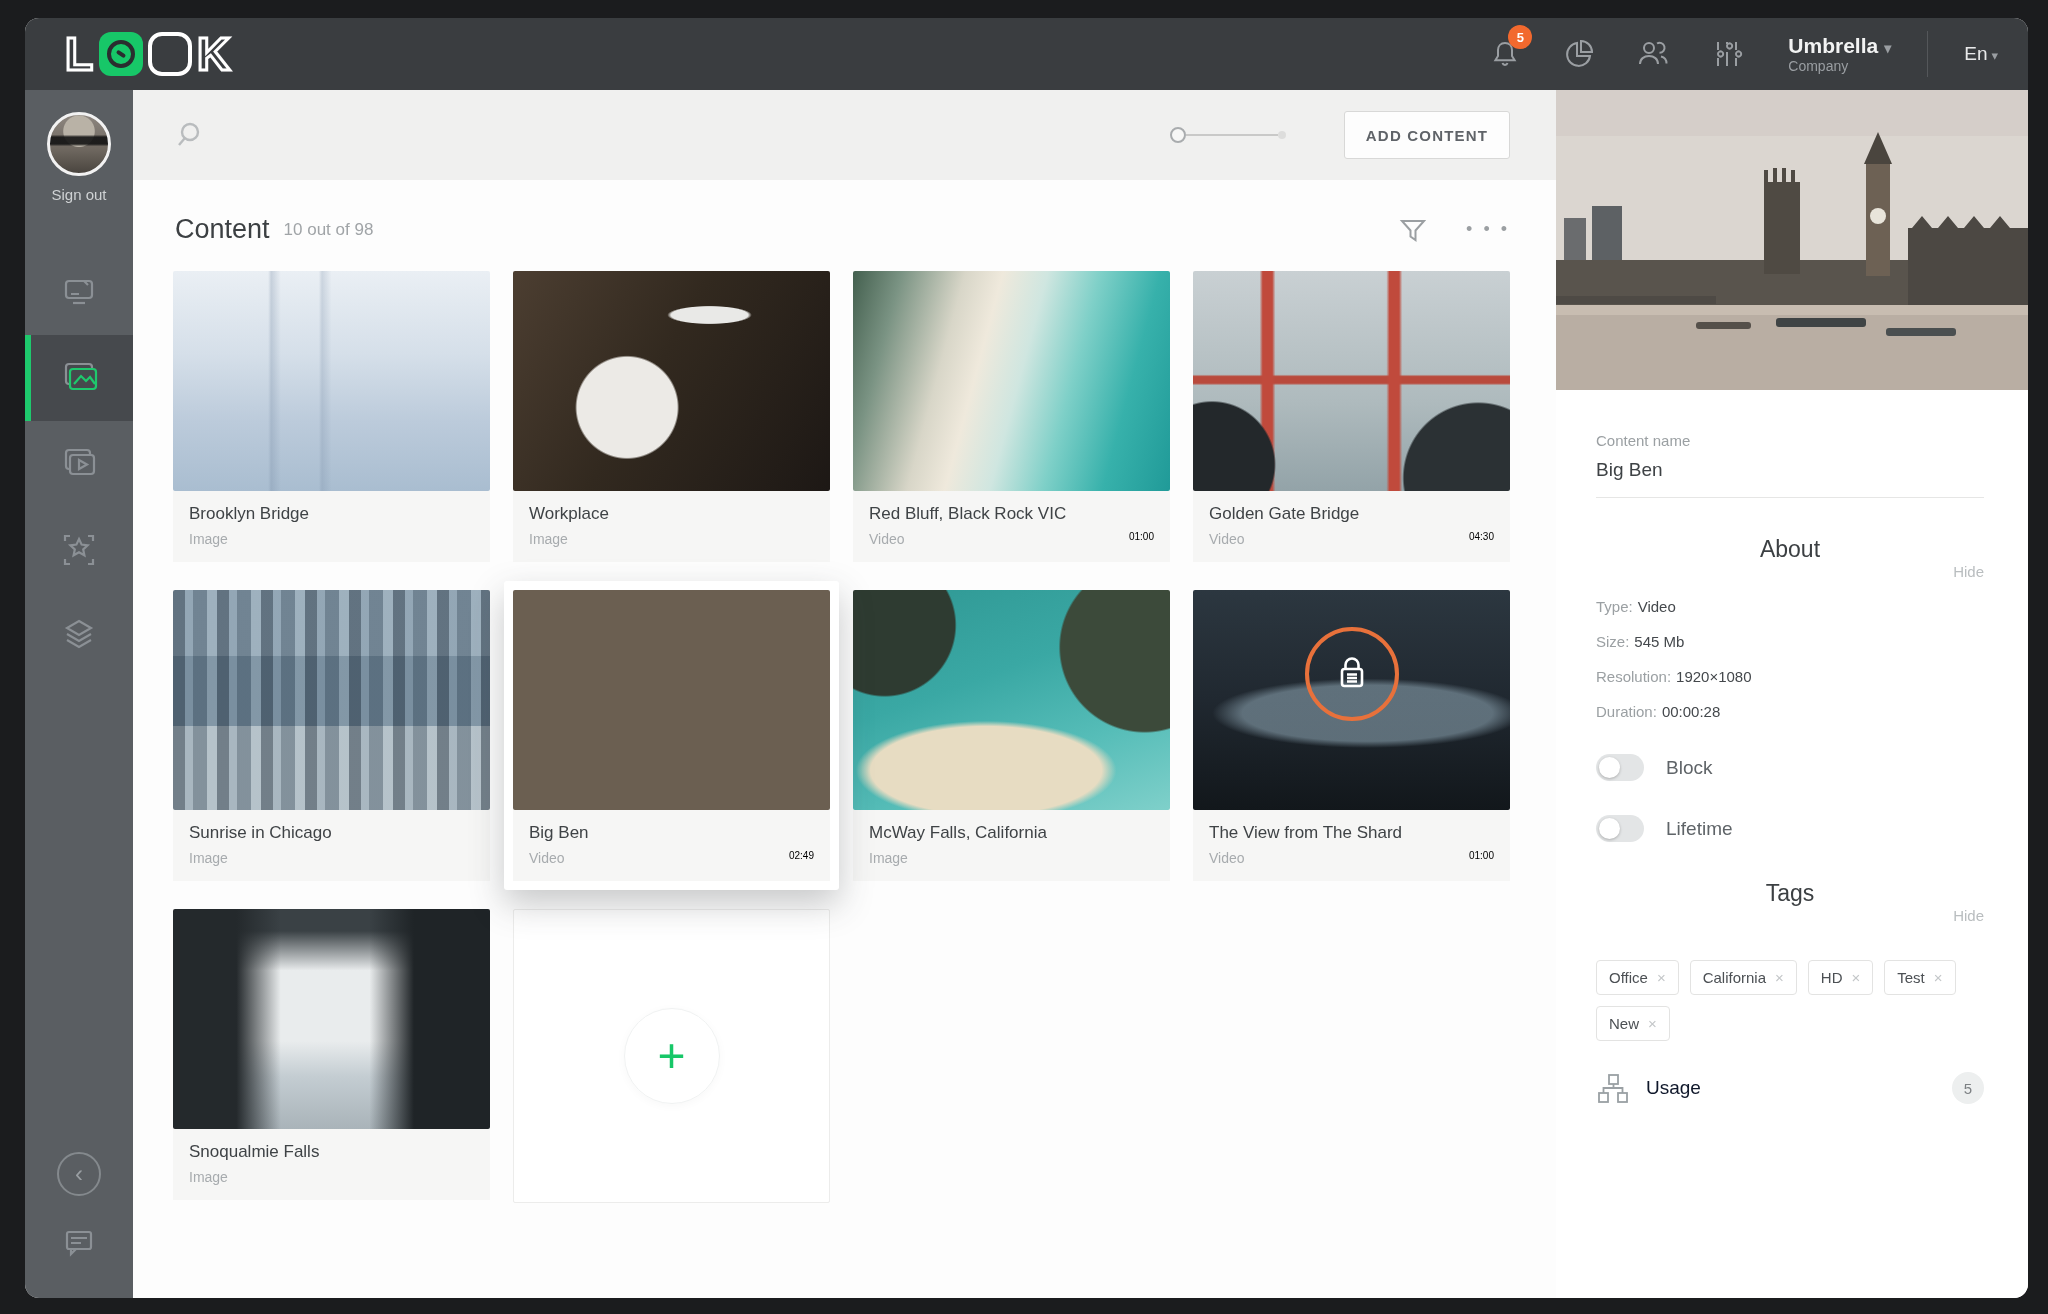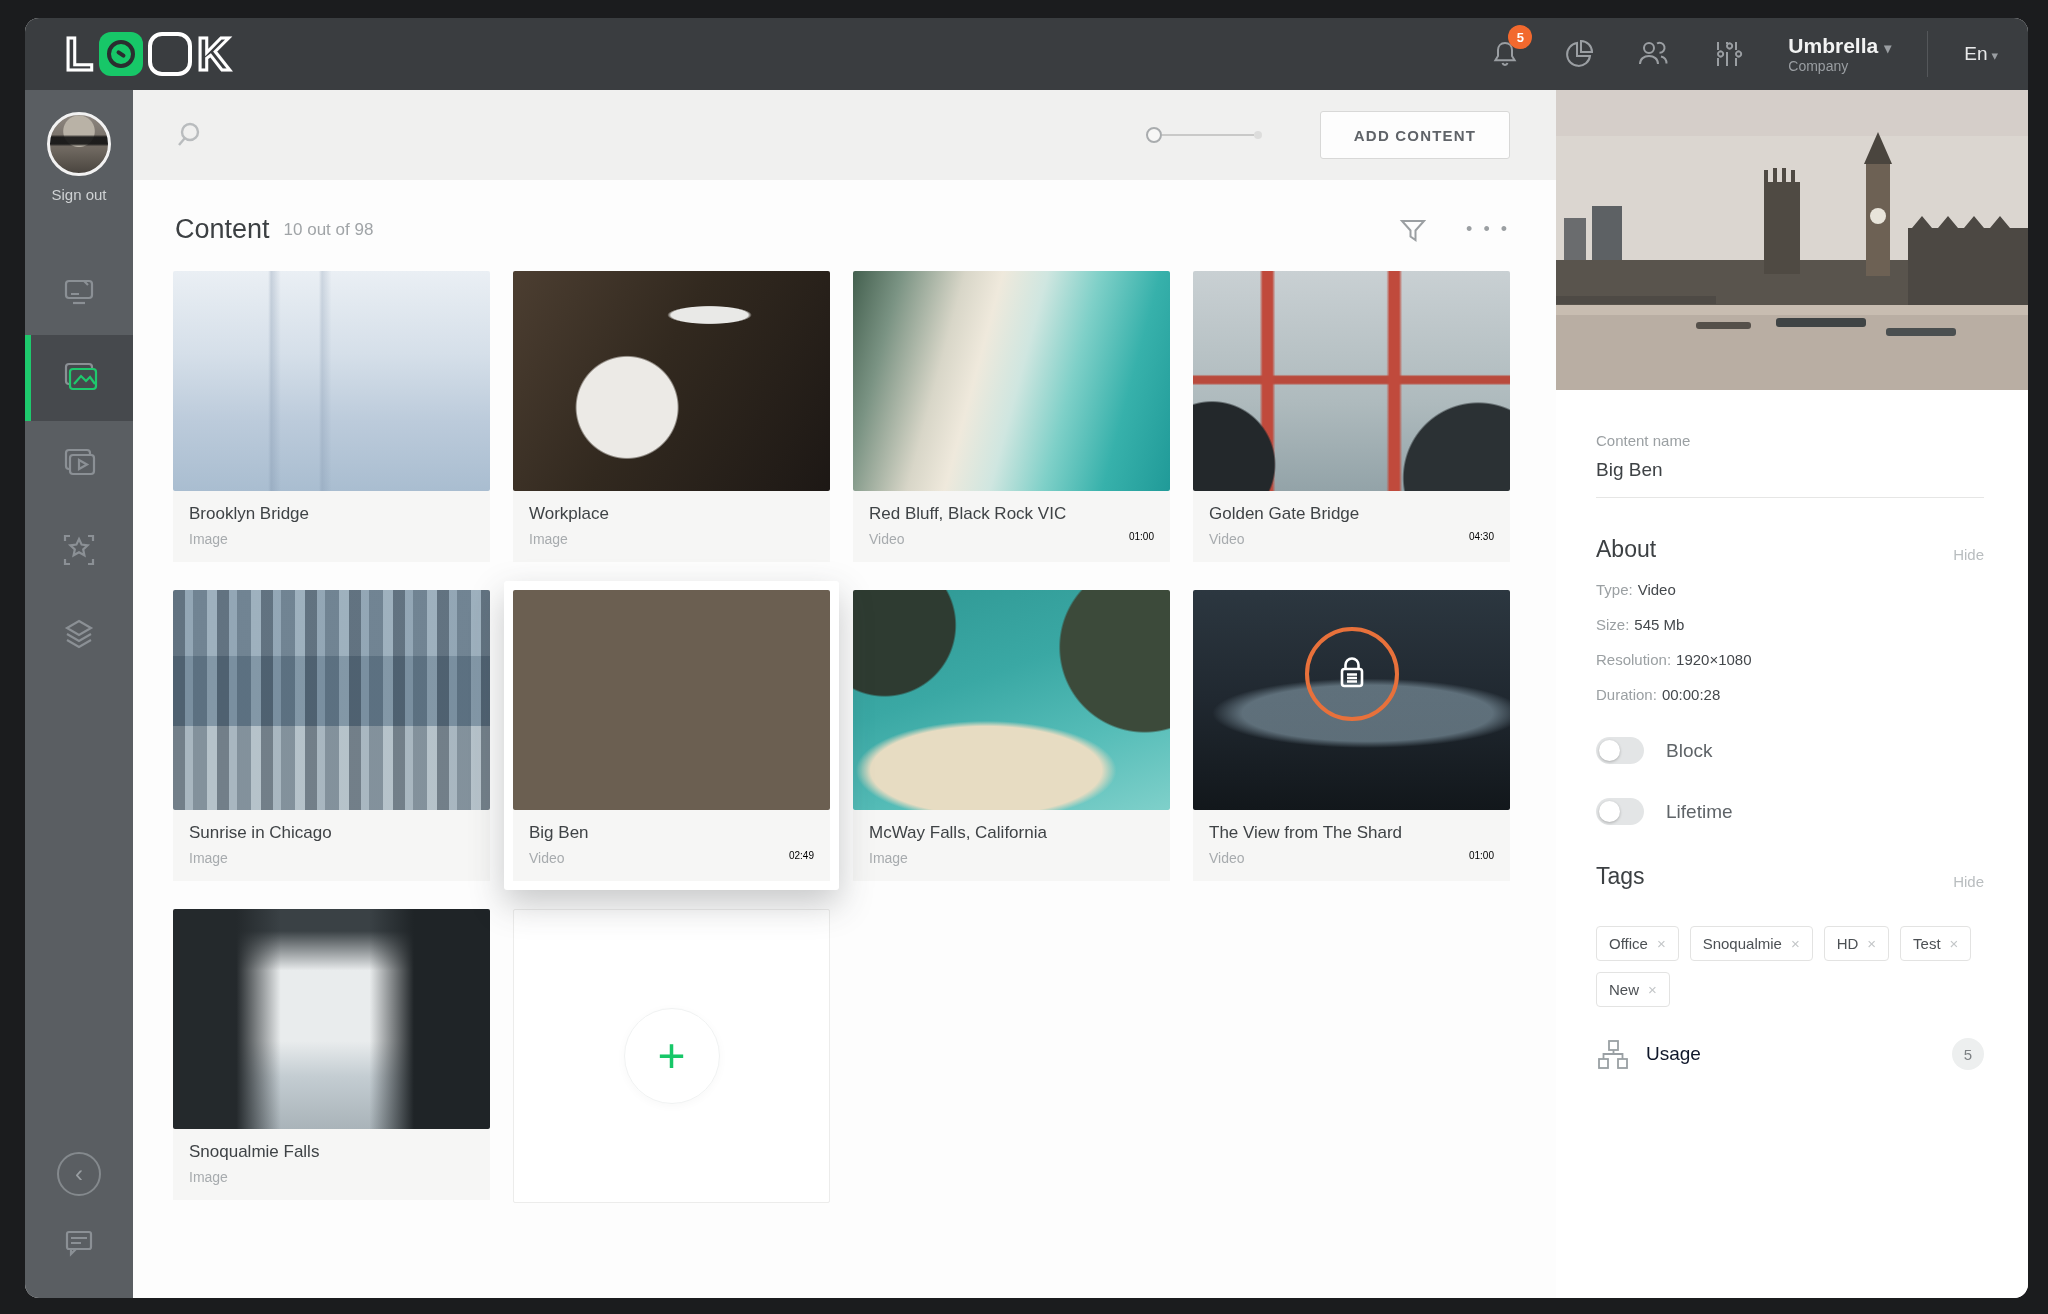--- a/index.html
+++ b/index.html
@@ -93,21 +93,21 @@
     display:flex; align-items:center; padding:0 46px 0 42px;
   }
   .search-btn{ cursor:pointer; display:flex; }
   .search-btn svg{ stroke:#b9bcbe; fill:none; stroke-width:2.4; }
   .toolbar .t-spacer{ flex:1; }
   .zoom-slider{ display:flex; align-items:center; cursor:pointer; }
   .zoom-slider .knob{ width:16px; height:16px; border:2.5px solid #a9acae; background:#f7f7f6; border-radius:50%; }
   .zoom-slider .track{ width:92px; height:2.5px; background:#c9c9c8; }
   .zoom-slider .end{ width:8px; height:8px; border-radius:50%; background:#dddddc; }
   .add-content-btn{
-    margin-left:58px; width:190px; height:48px; background:#fdfdfd;
+    margin-left:58px; width:166px; height:48px; background:#fdfdfd;
     border:1px solid #d8d8d7; border-radius:3px; color:#5f6368;
     font-size:15px; letter-spacing:1.2px; cursor:pointer;
     display:flex; align-items:center; justify-content:center; font-weight:bold;
   }
 
   .content-scroll{ flex:1; overflow:hidden; padding-bottom:10px; }
   .content-head{
     display:flex; align-items:center; margin:34px 46px 26px 42px;
   }
   .content-title{ font-size:27px; color:#3c4043; font-weight:500; }
@@ -198,21 +198,21 @@
   .panel-preview{ height:300px; flex:0 0 300px; overflow:hidden; }
   .panel-preview svg{ display:block; }
   .panel-body{ flex:1; padding:42px 44px 0 40px; overflow:hidden; }
   .field-label{ font-size:15px; color:#9ba0a3; }
   .name-input{
     display:block; width:100%; border:none; outline:none;
     font-family:"Liberation Sans", sans-serif;
     font-size:19px; color:#3e4245; margin-top:10px; padding:0 0 16px 0;
     border-bottom:1px solid #e6e6e5; background:transparent;
   }
-  .sect-head{ display:flex; align-items:flex-end; margin-top:38px; }
+  .sect-head{ display:flex; align-items:center; margin-top:38px;flex-direction:column; }
   .sect-title{ font-size:23px; color:#3c4043; font-weight:500; }
   .hide-link{ margin-left:auto; font-size:15px; color:#b9bdbf; cursor:pointer; }
   .about-rows{ margin-top:8px; }
   .about-row{ margin-top:18px; font-size:15px; }
   .about-row .k{ color:#9ba0a3; }
   .about-row .v{ color:#44484c; font-weight:500; margin-left:5px; }
   .toggle-row{ display:flex; align-items:center; margin-top:34px; }
   .toggle{
     width:48px; height:27px; border-radius:14px; background:#e3e5e6; position:relative; cursor:pointer;
   }
@@ -574,21 +574,21 @@
         <div class="sect-head">
           <span class="sect-title">Tags</span>
           <span class="hide-link">Hide</span>
         </div>
         <div class="chips">
           <span class="chip">
               <span>Office</span>
               <span class="x">×</span>
             </span>
           <span class="chip">
-              <span>Snoqualmie</span>
+              <span>California</span>
               <span class="x">×</span>
             </span>
           <span class="chip">
               <span>HD</span>
               <span class="x">×</span>
             </span>
           <span class="chip">
               <span>Test</span>
               <span class="x">×</span>
             </span>

